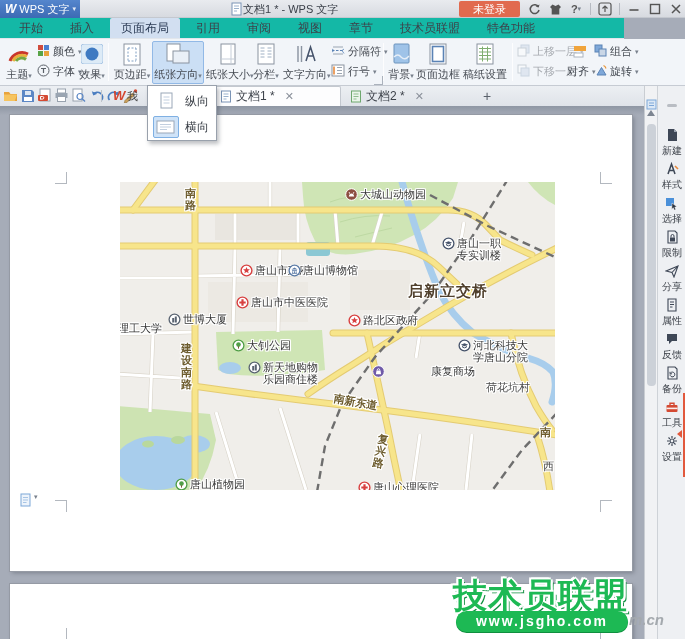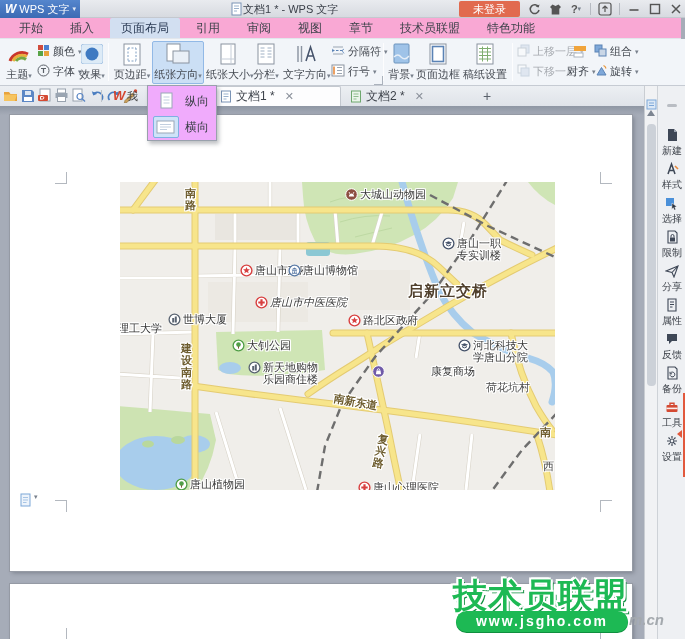--- a/index.html
+++ b/index.html
@@ -11,21 +11,21 @@
   .wps-btn{position:absolute;left:0;top:0;height:18px;width:80px;background:linear-gradient(#5586cd,#3c6ab4);color:#fff;font-size:11px;display:flex;align-items:center;gap:3px;padding-left:5px;cursor:pointer;}
   .wps-btn .wlogo{font-weight:bold;font-style:italic;font-size:12px;}
   .wps-btn .caret2{font-size:7px;opacity:.85;}
   .title-center{position:absolute;left:230px;top:0;height:18px;display:flex;align-items:center;font-size:11px;color:#3c414a;}
   .title-right{position:absolute;right:2px;top:0;height:18px;display:flex;align-items:center;gap:7px;}
   .login-btn{background:#e16a4f;color:#fff;border:none;font-size:11px;height:16px;line-height:16px;padding:0 14px;border-radius:2px;cursor:pointer;}
   .tbi{width:14px;height:14px;display:inline-flex;align-items:center;justify-content:center;color:#555;font-size:11px;cursor:pointer;}
   .tsep{width:1px;height:12px;background:#b6bac1;}
 
   
-  .menurow{position:absolute;left:0;top:18px;width:681px;height:21px;background:#f9a8d4;display:flex;align-items:stretch;padding-left:8px;border-bottom:1px solid #e2e6ec;}
+  .menurow{position:absolute;left:0;top:18px;width:624px;height:21px;background:#14b8a6;display:flex;align-items:stretch;padding-left:8px;border-bottom:1px solid #e2e6ec;}
   .mtab{font-size:12px;color:#3d424a;padding:0 11px;display:flex;align-items:center;margin-right:5px;cursor:pointer;white-space:nowrap;}
   .mtab.active{background:#d2dff1;border-radius:2px 2px 0 0;color:#2b3b55;}
 
   
   .ribbon{position:absolute;left:0;top:39px;width:685px;height:47px;background:#f2f5f9;border-bottom:1px solid #c6cbd3;}
   .vsep{position:absolute;top:4px;height:38px;width:1px;background:#d8dce2;border-right:1px solid #fdfdfe;}
   .bigbtn{position:absolute;top:2px;height:43px;text-align:center;font-size:11px;color:#454a52;border-radius:2px;cursor:pointer;padding-top:1px;}
   .bigbtn .bicon{display:flex;height:24px;align-items:center;justify-content:center;}
   .bigbtn .blabel{display:block;margin-top:1px;white-space:nowrap;}
   .bigbtn.active{background:#cbdff5;border:1px solid #92b9e6;padding-top:0;}
@@ -76,21 +76,21 @@
   .sc-up{position:absolute;left:2px;top:24px;width:0;height:0;border-left:4px solid transparent;border-right:4px solid transparent;border-bottom:6px solid #7d8591;cursor:pointer;}
   .sc-thumb{position:absolute;left:2px;top:38px;width:9px;height:262px;background:#ccd1d8;border-radius:4px;cursor:pointer;}
   .sidebar{position:absolute;left:657px;top:86px;width:28px;height:553px;background:#eef0f3;border-left:1px solid #ced2d7;}
   .sb-handle{position:absolute;left:9px;top:18px;width:10px;height:3px;background:#b9bdc3;border-radius:2px;}
   .sb-item{position:absolute;left:0;width:28px;text-align:center;font-size:10px;color:#3c4149;cursor:pointer;}
   .sb-item .sbico{display:block;height:15px;margin-bottom:1px;}
   .sb-orange{position:absolute;left:25px;top:307px;width:3px;height:84px;background:#e2593d;}
   .sb-arrow{position:absolute;left:19px;top:344px;width:0;height:0;border-top:4px solid transparent;border-bottom:4px solid transparent;border-right:5px solid #e2593d;}
 
   
-  .dropdown{position:absolute;left:147px;top:85px;width:70px;height:56px;background:#f0abfc;border:1px solid #99a1ac;box-shadow:2px 3px 4px rgba(40,45,55,.3);z-index:60;padding-top:2px;}
+  .dropdown{position:absolute;left:147px;top:85px;width:70px;height:56px;background:#ffffff;border:1px solid #99a1ac;box-shadow:2px 3px 4px rgba(40,45,55,.3);z-index:60;padding-top:2px;}
   .dd-item{height:26px;display:flex;align-items:center;padding-left:5px;cursor:pointer;font-size:12px;color:#3a3f47;}
   .dd-ico{width:26px;height:22px;display:flex;align-items:center;justify-content:center;border:1px solid transparent;border-radius:2px;}
   .dd-item.hl .dd-ico{background:#cfe3f8;border-color:#7fb0e3;}
   .dd-item span.lbl{margin-left:6px;}
 
   
   .wm{position:absolute;z-index:70;}
   .wm-title{left:453px;top:573px;font-size:34px;font-weight:900;color:#1db954;letter-spacing:1px;
     text-shadow:-2px 0 #fff,2px 0 #fff,0 -2px #fff,0 2px #fff,2px 2px #fff,-2px -2px #fff,3px 3px 0 #0f8f3f;}
   .wm-pill{left:456px;top:611px;width:172px;height:21px;background:#1db954;border-radius:11px;color:#fff;font-weight:bold;
@@ -522,21 +522,21 @@
                 <svg width="13" height="13">
                   <circle cx="6.5" cy="6.5" r="5.4" fill="#fff" stroke="#5b7ba6" stroke-width="1.3"></circle>
                   <path d="M3.4 5.6 L6.5 3.6 L9.6 5.6 Z M4 6h5v.8H4Z M4.3 7.2h.9v1.8h-.9Z M6 7.2h.9v1.8H6Z M7.7 7.2h.9v1.8h-.9Z M3.8 9.3h5.4v.8H3.8Z" fill="#5b7ba6"></path>
                 </svg>
               </span>
               <span class="tb"><span class="t1">唐山博物馆</span></span>
             </div>
             <div class="ml road-big" style="left: 288px; top: 103px;">
               <span class="tb"><span class="t1">启新立交桥</span></span>
             </div>
-            <div class="ml poi" style="left: 135px; top: 114px; font-style: italic;">
+            <div class="ml poi" style="left: 116px; top: 114px;">
               <span class="mk">
                 <svg width="13" height="13">
                   <circle cx="6.5" cy="6.5" r="5.4" fill="#fff" stroke="#d84040" stroke-width="1.4"></circle>
                   <path d="M5.4 3.3h2.2v2.1h2.1v2.2H7.6v2.1H5.4V7.6H3.3V5.4h2.1z" fill="#d84040"></path>
                 </svg>
               </span>
               <span class="tb"><span class="t1">唐山市中医医院</span></span>
             </div>
             <div class="ml poi" style="left: 48px; top: 131px;">
               <span class="mk">

